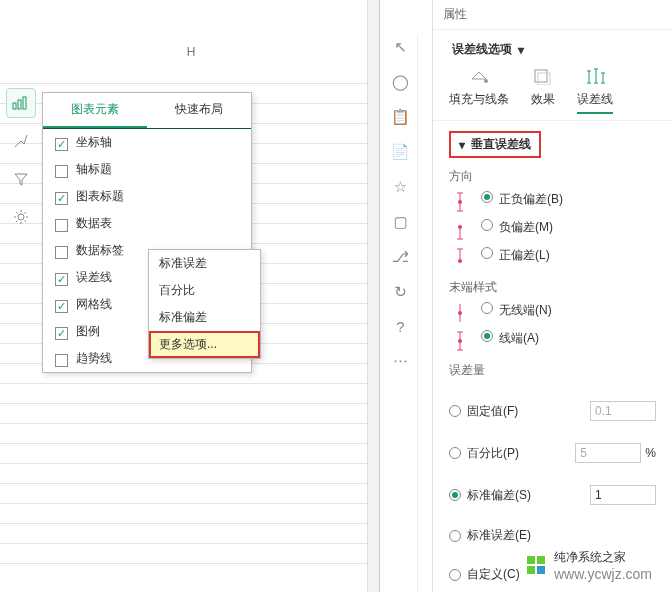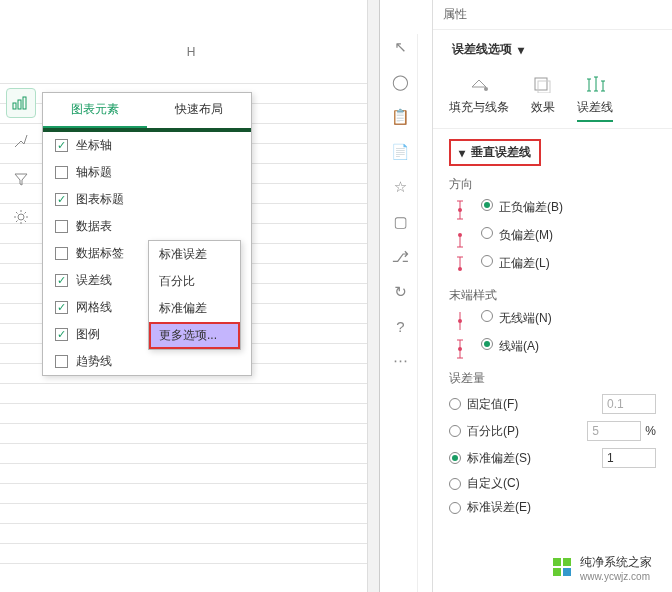--- a/index.html
+++ b/index.html
@@ -6,46 +6,46 @@
 body{width:672px;height:592px;background:#fff;position:relative;overflow:hidden}
 .grid{position:absolute;left:0;top:0;width:380px;height:592px;border-right:1px solid #ccc}
 .colhead{position:absolute;top:42px;left:145px;width:92px;height:20px;line-height:20px;text-align:center;color:#777}
 .rowlines{position:absolute;top:64px;left:0;right:8px;bottom:0}
 .rowlines div{height:20px;border-bottom:1px solid #e4e4e4}
 .scrollright{position:absolute;top:0;right:0;width:12px;height:100%;background:#f2f2f2;border-left:1px solid #ddd}
 .sidetools{position:absolute;left:6px;top:88px;width:30px}
 .sidetools .tool{width:30px;height:30px;display:flex;align-items:center;justify-content:center;margin-bottom:8px;border-radius:4px}
 .sidetools .tool.active{border:1px solid #b0e0c8;background:#f4fbf7}
 .popup{position:absolute;left:42px;top:92px;width:210px;background:#fff;border:1px solid #bbb;box-shadow:2px 2px 6px rgba(0,0,0,.15)}
-.tabs{display:flex;border-bottom:4px solid #14532d}
+.tabs{display:flex;border-bottom:1px solid #14532d}
 .tabs div{flex:1;text-align:center;padding:8px 0;cursor:pointer}
 .tabs .on{color:#1a9c63;border-bottom:2px solid #1a9c63}
-.chk{display:flex;align-items:center;padding:5px 12px;position:relative}
+.chk{display:flex;align-items:flex-end;padding:5px 12px;position:relative}
 .chkbox{width:13px;height:13px;border:1px solid #888;margin-right:8px;display:flex;align-items:center;justify-content:center}
 .chkbox.checked::after{content:"✓";color:#1a9c63;font-size:11px;line-height:11px}
 .arrow{position:absolute;right:10px;top:6px;color:#666}
-.submenu{position:absolute;left:148px;top:240px;width:93px;background:#fff;border:1px solid #bbb;box-shadow:2px 2px 6px rgba(0,0,0,.15)}
+.submenu{position:absolute;left:148px;top:249px;width:113px;background:#fff;border:1px solid #bbb;box-shadow:2px 2px 6px rgba(0,0,0,.15)}
 .submenu div{padding:5px 10px}
-.submenu .hl{outline:2px solid #d33;outline-offset:-2px;background:#c4b5fd}
+.submenu .hl{outline:2px solid #d33;outline-offset:-2px;background:#fef9c3}
 .rtpanel{position:absolute;right:0;top:0;width:240px;height:592px;border-left:1px solid #ddd;background:#fff}
 .rthead{padding:6px 10px;color:#666;border-bottom:1px solid #eee}
-.rtdropdown{display:inline-flex;align-items:center;gap:6px;margin:6px 0 12px 12px;padding:4px 6px;border:1px solid transparent;color:#1a9c63;font-weight:bold}
+.rtdropdown{display:inline-flex;align-items:center;gap:6px;margin:6px 0 4px 12px;padding:4px 6px;border:1px solid transparent;color:#1a9c63;font-weight:bold}
 .rtabs{display:flex;gap:22px;padding:0 16px 6px;border-bottom:1px solid #eee}
 .rtabs .t{display:flex;flex-direction:column;align-items:center;gap:6px;padding-bottom:4px;color:#666;cursor:pointer}
 .rtabs .t.on{color:#1a9c63;border-bottom:2px solid #1a9c63}
 .section{padding:10px 16px 0}
 .boxed{display:inline-flex;align-items:center;gap:6px;border:2px solid #d33;padding:3px 8px;color:#1a9c63;font-weight:bold}
 .grouplabel{color:#666;margin:10px 0 4px}
 .optrow{display:flex;align-items:flex-start;margin:6px 0}
 .ebaricon{width:22px;display:flex;justify-content:center;margin-right:10px}
 .radio{width:12px;height:12px;border:1px solid #888;border-radius:50%;margin-right:6px;display:flex;align-items:center;justify-content:center}
 .radio.on::after{content:"";width:6px;height:6px;background:#1a9c63;border-radius:50%}
-.numrow{display:flex;align-items:center;margin:7px 0}
+.numrow{display:flex;align-items:center;margin:22px 0}
 .numrow .lbl{flex:1}
-.numbox{width:54px;height:20px;border:1px solid #ccc;padding:0 4px;display:flex;align-items:center;color:#aaa}
+.numbox{width:66px;height:20px;border:1px solid #ccc;padding:0 4px;display:flex;align-items:center;color:#aaa}
 .numbox.active{color:#333}
 .iconstrip{position:absolute;left:384px;top:34px;width:34px;height:560px;display:flex;flex-direction:column;align-items:center;padding-top:4px;background:#fff;border-right:1px solid #eee;gap:17px}
 .iconstrip span{color:#888;font-size:15px}
 svg{display:block}
 .watermark{position:absolute;right:20px;bottom:10px;display:flex;align-items:center;gap:6px;font-size:13px;color:#333}
 </style>
 </head>
 <body>
 
 <div class="grid">
@@ -292,34 +292,34 @@
           <span class="numbox">5</span>
           <span style="margin-left:4px">%</span>
         </div>
         <div class="numrow">
           <span class="radio on"></span>
           <span class="lbl">标准偏差(S)</span>
           <span class="numbox active">1</span>
         </div>
         <div class="numrow">
           <span class="radio"></span>
+          <span class="lbl">标准误差(E)</span>
+        </div>
+        <div class="numrow">
+          <span class="radio"></span>
           <span class="lbl">自定义(C)</span>
-        </div>
-        <div class="numrow">
-          <span class="radio"></span>
-          <span class="lbl">标准误差(E)</span>
         </div>
       </div>
   </div>
 </div>
 
 <div class="watermark">
   <svg width="22" height="22">
       <rect x="1" y="1" width="8" height="8" fill="#6c3"></rect>
       <rect x="11" y="1" width="8" height="8" fill="#6c3"></rect>
       <rect x="1" y="11" width="8" height="8" fill="#6c3"></rect>
       <rect x="11" y="11" width="8" height="8" fill="#39c"></rect>
     </svg>
   <div>
     <div>纯净系统之家</div>
-    <div style="font-size:10px;color:#888">www.ycwjz.com</div>
+    <div style="font-size:14px;color:#888">www.ycwjz.com</div>
   </div>
 </div>
 
 </body></html>

